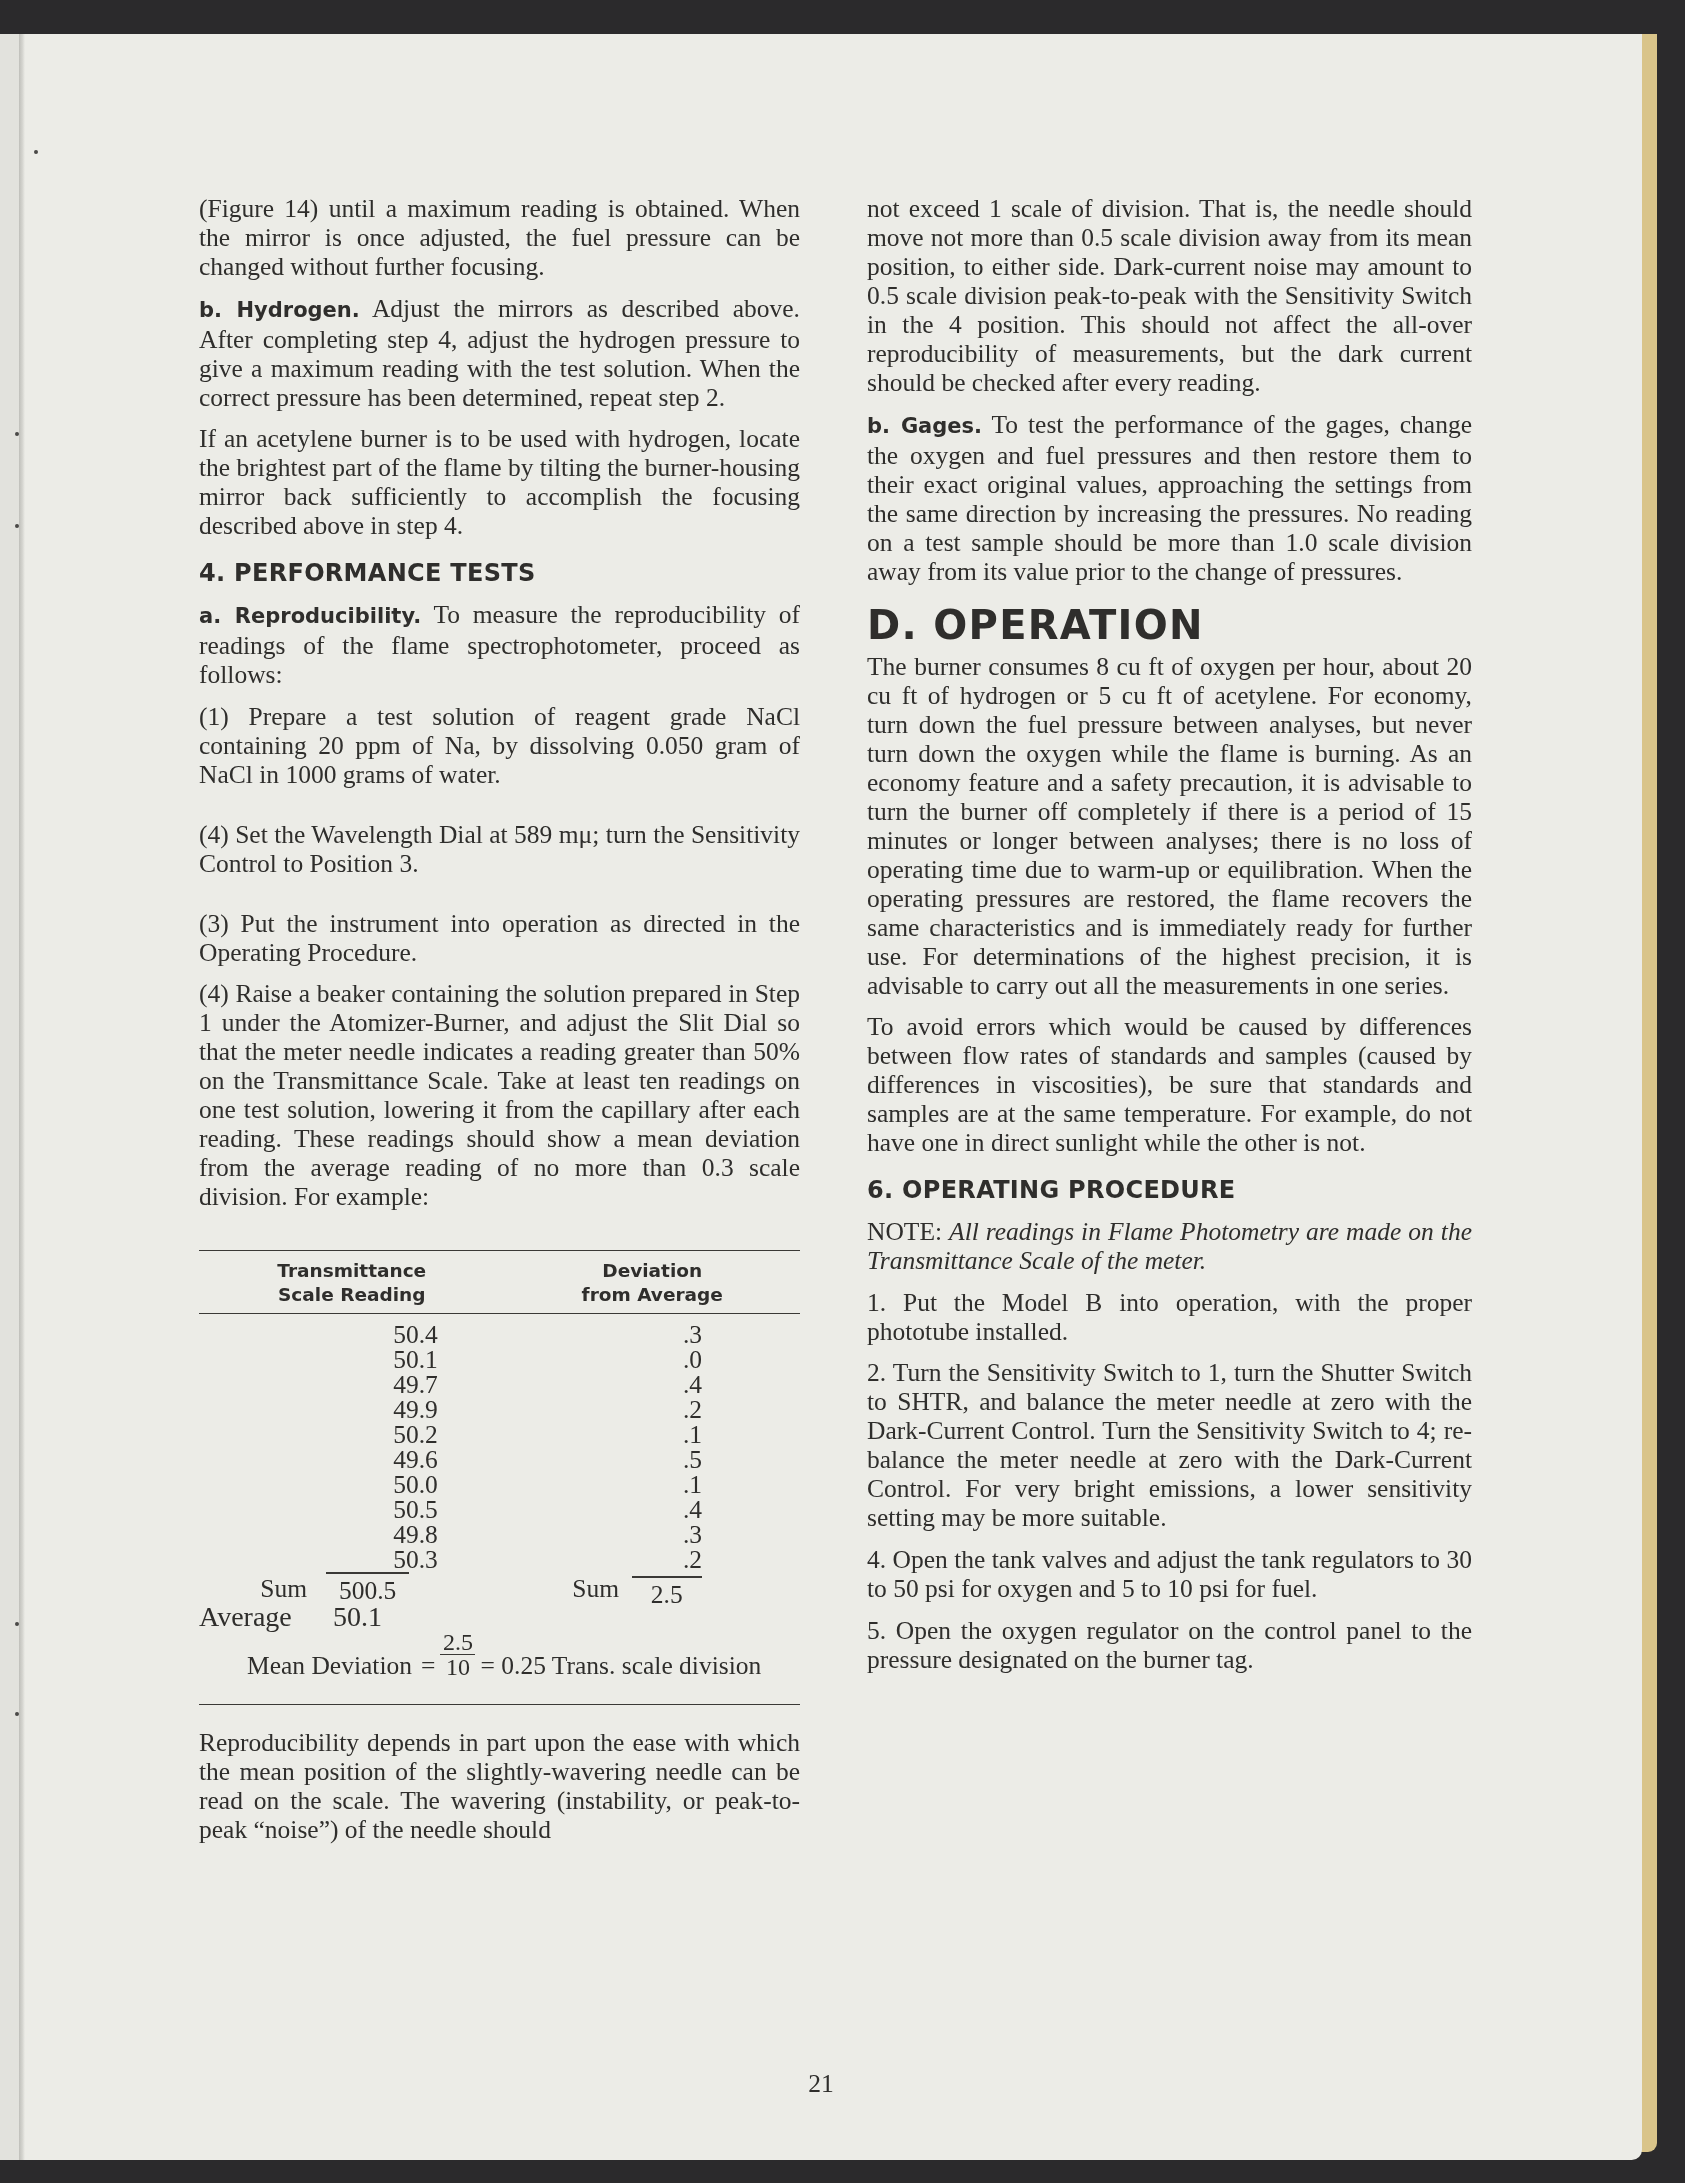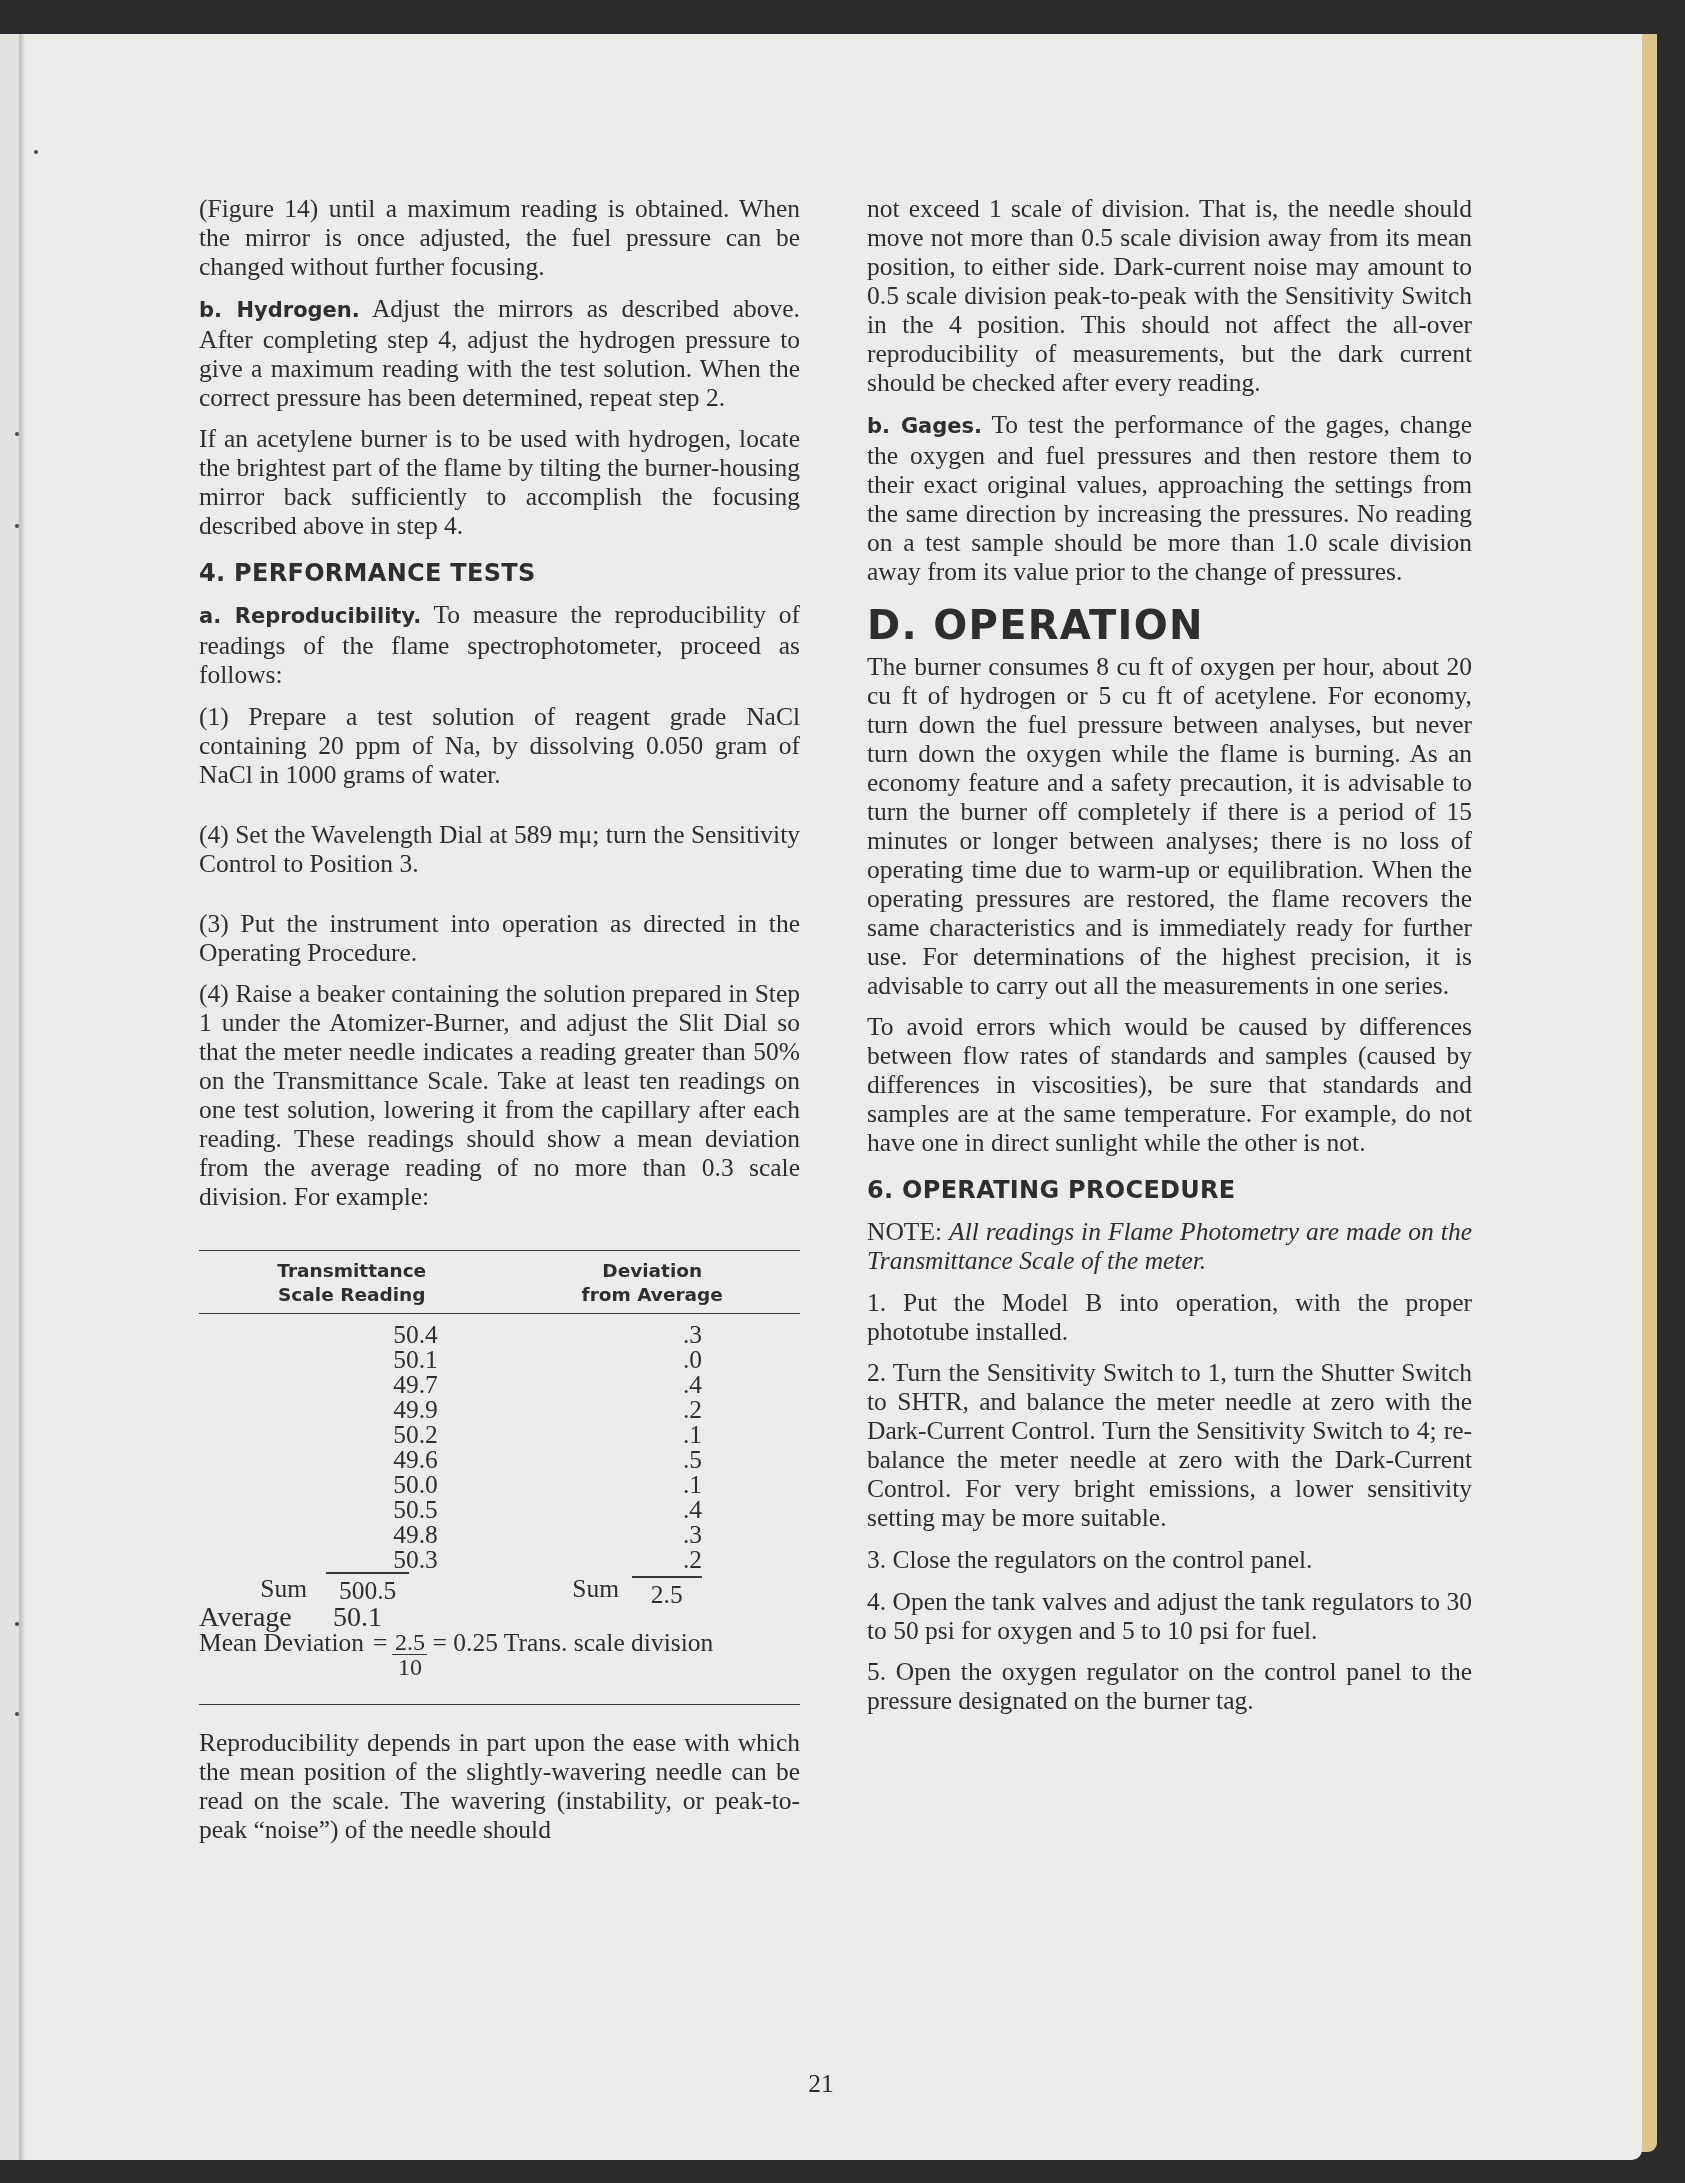--- a/index.html
+++ b/index.html
@@ -49,21 +49,21 @@
   .c2 { width: 89px; text-align: center; }
   .c3 { width: 191px; }
   .c4 { width: 83px; text-align: center; }
   .sumrow { display:flex; height: 31px; line-height: 33px; font-size: 25.5px; }
   .sumrow .lbl1 { width: 108px; text-align: right; padding-right: 12.7px; }
   .sumrow .val1 { width: 83px; text-align: center; border-top: 2.5px solid #3a3936; margin-left: 6.4px; }
   .sumrow .lbl2 { width: 210px; text-align: right; padding-right: 12.7px; }
   .sumrow .val2 { width: 70px; text-align: center; border-top: 2.5px solid #3a3936; margin-top: 3.8px; }
   .avgrow { display:flex; font-size: 28px; line-height: 28px; }
   .avgrow .lbl { width: 134px; }
-  .mdrow { display:flex; align-items:flex-start; font-size: 25.5px; line-height: 25.5px; margin-top: -1.3px; }
+  .mdrow { display:flex; align-items:flex-end; font-size: 25.5px; line-height: 25.5px; margin-top: -1.3px; margin-left: 48px; }
   .frac { display:inline-flex; flex-direction:column; align-items:center; margin: 0 5.1px; font-size: 24px; line-height: 24px; }
   .frac .num { border-bottom: 1.9px solid #3a3936; padding: 0 2.5px; }
   .table-bottom { border-top: 1.9px solid #3a3936; margin-top: 25.5px; margin-bottom: 23px; }
 
   .folio { position: absolute; left: 0; width: 1642px; top: 2069px; text-align: center; font-size: 25.5px; }
   .dot { position:absolute; width:3.8px; height:3.8px; background:#4a4947; border-radius:50%; }
 </style>
 </head>
 <body>
 
@@ -195,19 +195,18 @@
   <p><span class="runin">b. Gages.</span><span> To test the performance of the gages, change the oxygen and fuel pressures and then restore them to their exact original values, approaching the settings from the same direction by increasing the pressures. No reading on a test sample should be more than 1.0 scale division away from its value prior to the change of pressures.</span></p>
 
   <h1 class="sec">D. OPERATION</h1>
   <p>The burner consumes 8 cu ft of oxygen per hour, about 20 cu ft of hydrogen or 5 cu ft of acetylene. For economy, turn down the fuel pressure between analyses, but never turn down the oxygen while the flame is burning. As an economy feature and a safety precaution, it is advisable to turn the burner off completely if there is a period of 15 minutes or longer between analyses; there is no loss of operating time due to warm-up or equilibration. When the operating pressures are restored, the flame recovers the same characteristics and is immediately ready for further use. For determinations of the highest precision, it is advisable to carry out all the measurements in one series.</p>
   <p>To avoid errors which would be caused by differences between flow rates of standards and samples (caused by differences in viscosities), be sure that standards and samples are at the same temperature. For example, do not have one in direct sunlight while the other is not.</p>
 
   <h2 class="sub">6. OPERATING PROCEDURE</h2>
   <p><span>NOTE: </span><em>All readings in Flame Photometry are made on the Transmittance Scale of the meter.</em></p>
   <p>1. Put the Model B into operation, with the proper phototube installed.</p>
   <p>2. Turn the Sensitivity Switch to 1, turn the Shutter Switch to SHTR, and balance the meter needle at zero with the Dark-Current Control. Turn the Sensitivity Switch to 4; re-balance the meter needle at zero with the Dark-Current Control. For very bright emissions, a lower sensitivity setting may be more suitable.</p>
-  <p>3. Close the regulators on the control panel.</p>
   <p>4. Open the tank valves and adjust the tank regulators to 30 to 50 psi for oxygen and 5 to 10 psi for fuel.</p>
   <p>5. Open the oxygen regulator on the control panel to the pressure designated on the burner tag.</p>
 </div>
 
 <div class="folio">21</div>
 
 
 </body></html>

